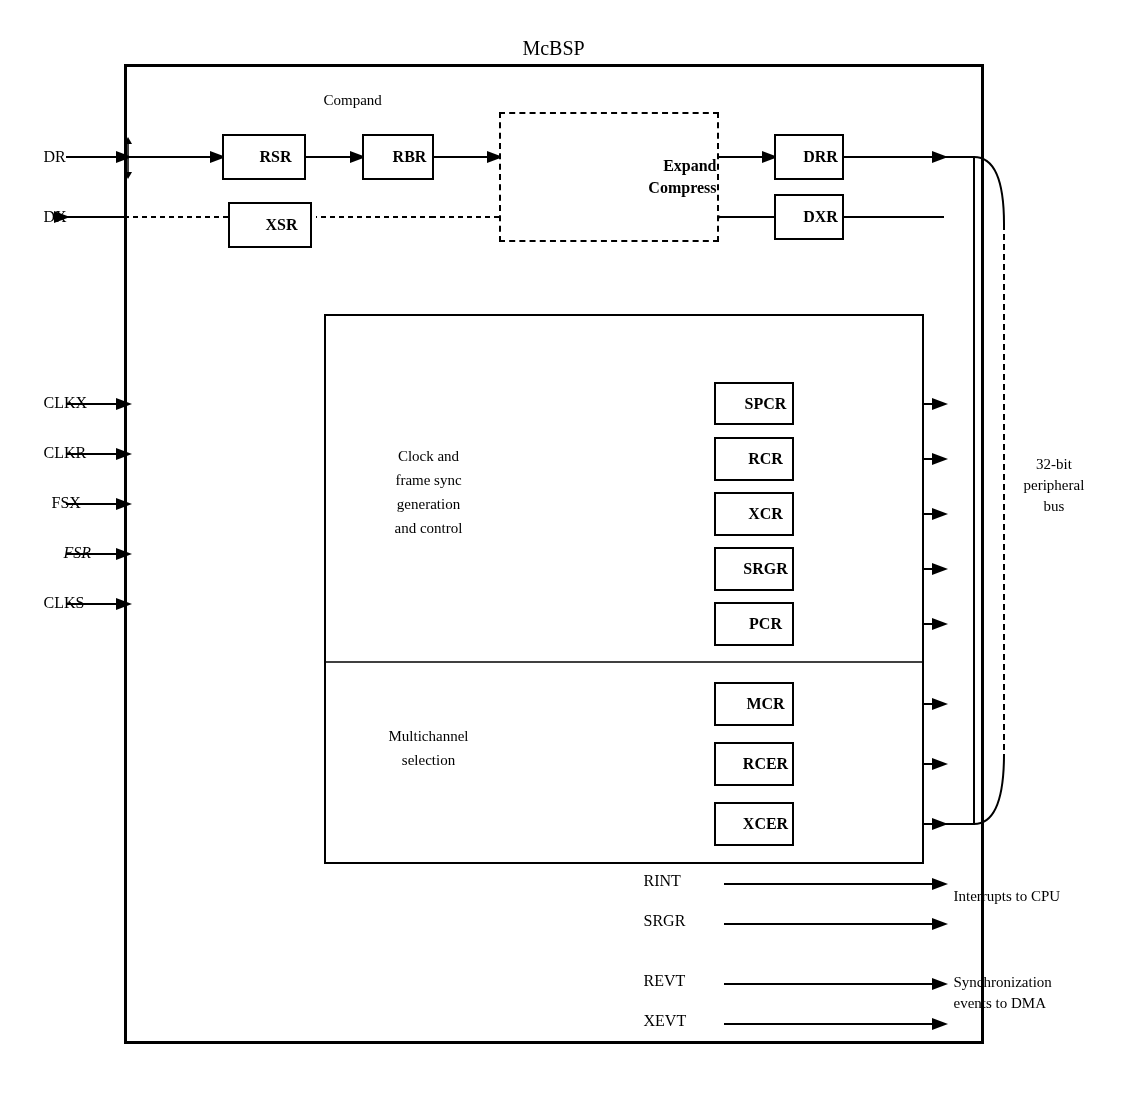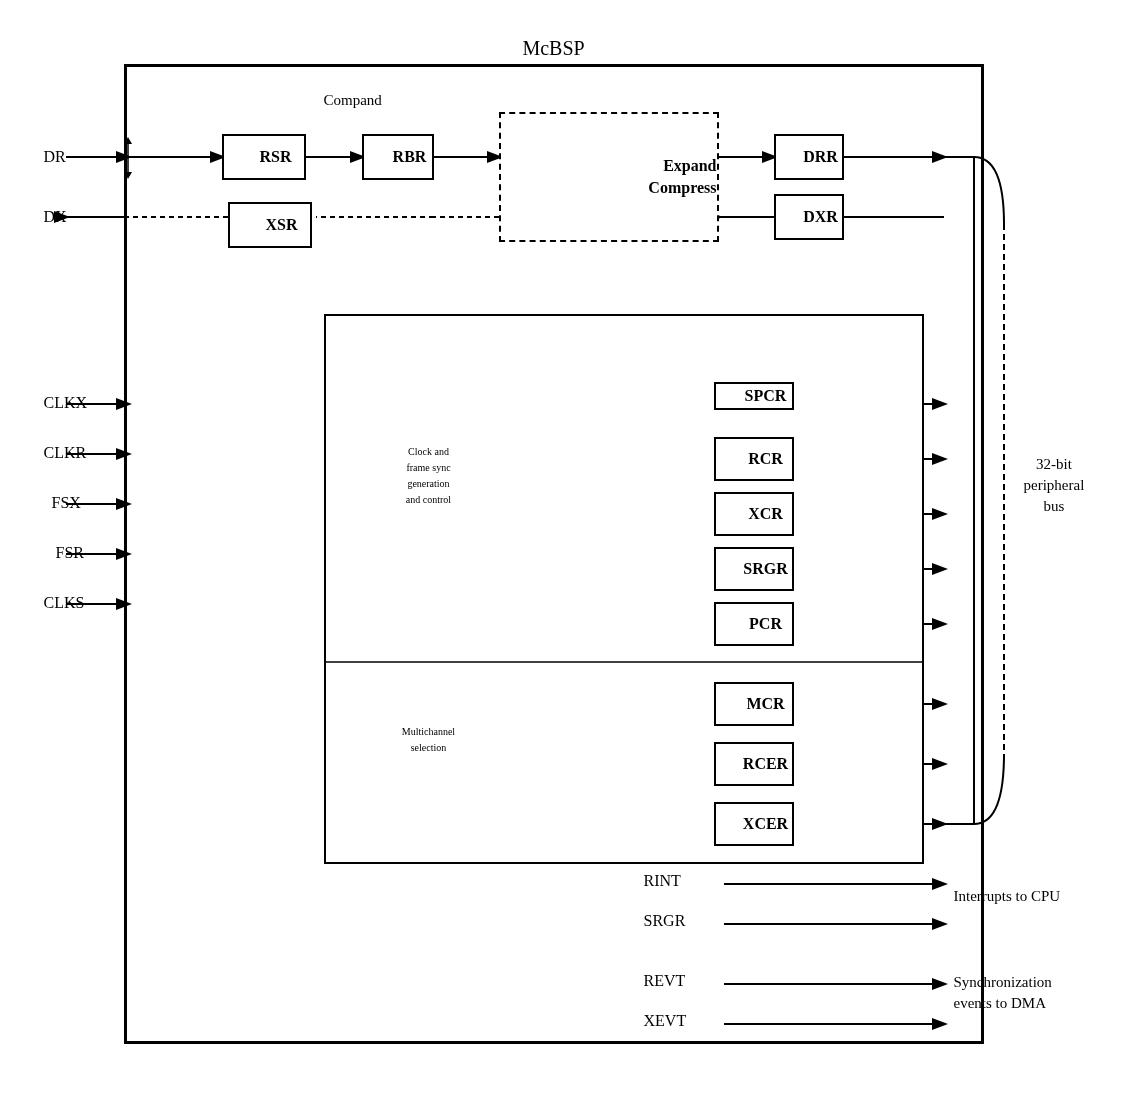--- a/index.html
+++ b/index.html
@@ -85,21 +85,21 @@
     
     .bus-label {
       position: absolute;
       font-size: 15px;
       text-align: center;
       line-height: 1.4;
     }
     
     .section-label {
       position: absolute;
-      font-size: 10px;
+      font-size: 15px;
       text-align: center;
       line-height: 1.6;
     }
     
     .ext-label {
       position: absolute;
       font-size: 15px;
       font-weight: normal;
     }
   </style>
@@ -202,21 +202,21 @@
     <polygon points="80,120 88,120 84,113" fill="#000"></polygon>
     <polygon points="80,148 88,148 84,155" fill="#000"></polygon>
 
   </svg>
 
   <span class="signal-label" style="left:0px; top:124px;">DR</span>
   <span class="signal-label" style="left:0px; top:184px;">DX</span>
   <span class="signal-label" style="left:0px; top:370px;">CLKX</span>
   <span class="signal-label" style="left:0px; top:420px;">CLKR</span>
   <span class="signal-label" style="left:8px; top:470px;">FSX</span>
-  <span class="signal-label" style="left:12px; top:520px;">FSR</span>
+  <span class="signal-label" style="left:20px; top:520px;font-style:italic;">FSR</span>
   <span class="signal-label" style="left:0px; top:570px;">CLKS</span>
 
   <div class="reg-box" style="left:178px; top:110px; width:84px; height:46px;">
     <span>RSR</span>
   </div>
 
   <div class="reg-box" style="left:318px; top:110px; width:72px; height:46px;">
     <span>RBR</span>
   </div>
 
@@ -245,21 +245,21 @@
   </div>
 
   <div class="section-label" style="left:295px; top:700px; width:180px;">
     Multichannel<br>selection
   </div>
 
   <svg style="position:absolute;top:0;left:0;width:100%;height:100%;pointer-events:none;">
     <line x1="280" y1="638" x2="880" y2="638" stroke="#000" stroke-width="1.5"></line>
   </svg>
 
-  <div class="reg-box" style="left:670px; top:358px; width:80px; height:28px;">
+  <div class="reg-box" style="left:670px; top:358px; width:80px; height:43px;">
     <span>SPCR</span>
   </div>
 
   <div class="reg-box" style="left:670px; top:413px; width:80px; height:44px;">
     <span>RCR</span>
   </div>
 
   <div class="reg-box" style="left:670px; top:468px; width:80px; height:44px;">
     <span>XCR</span>
   </div>

